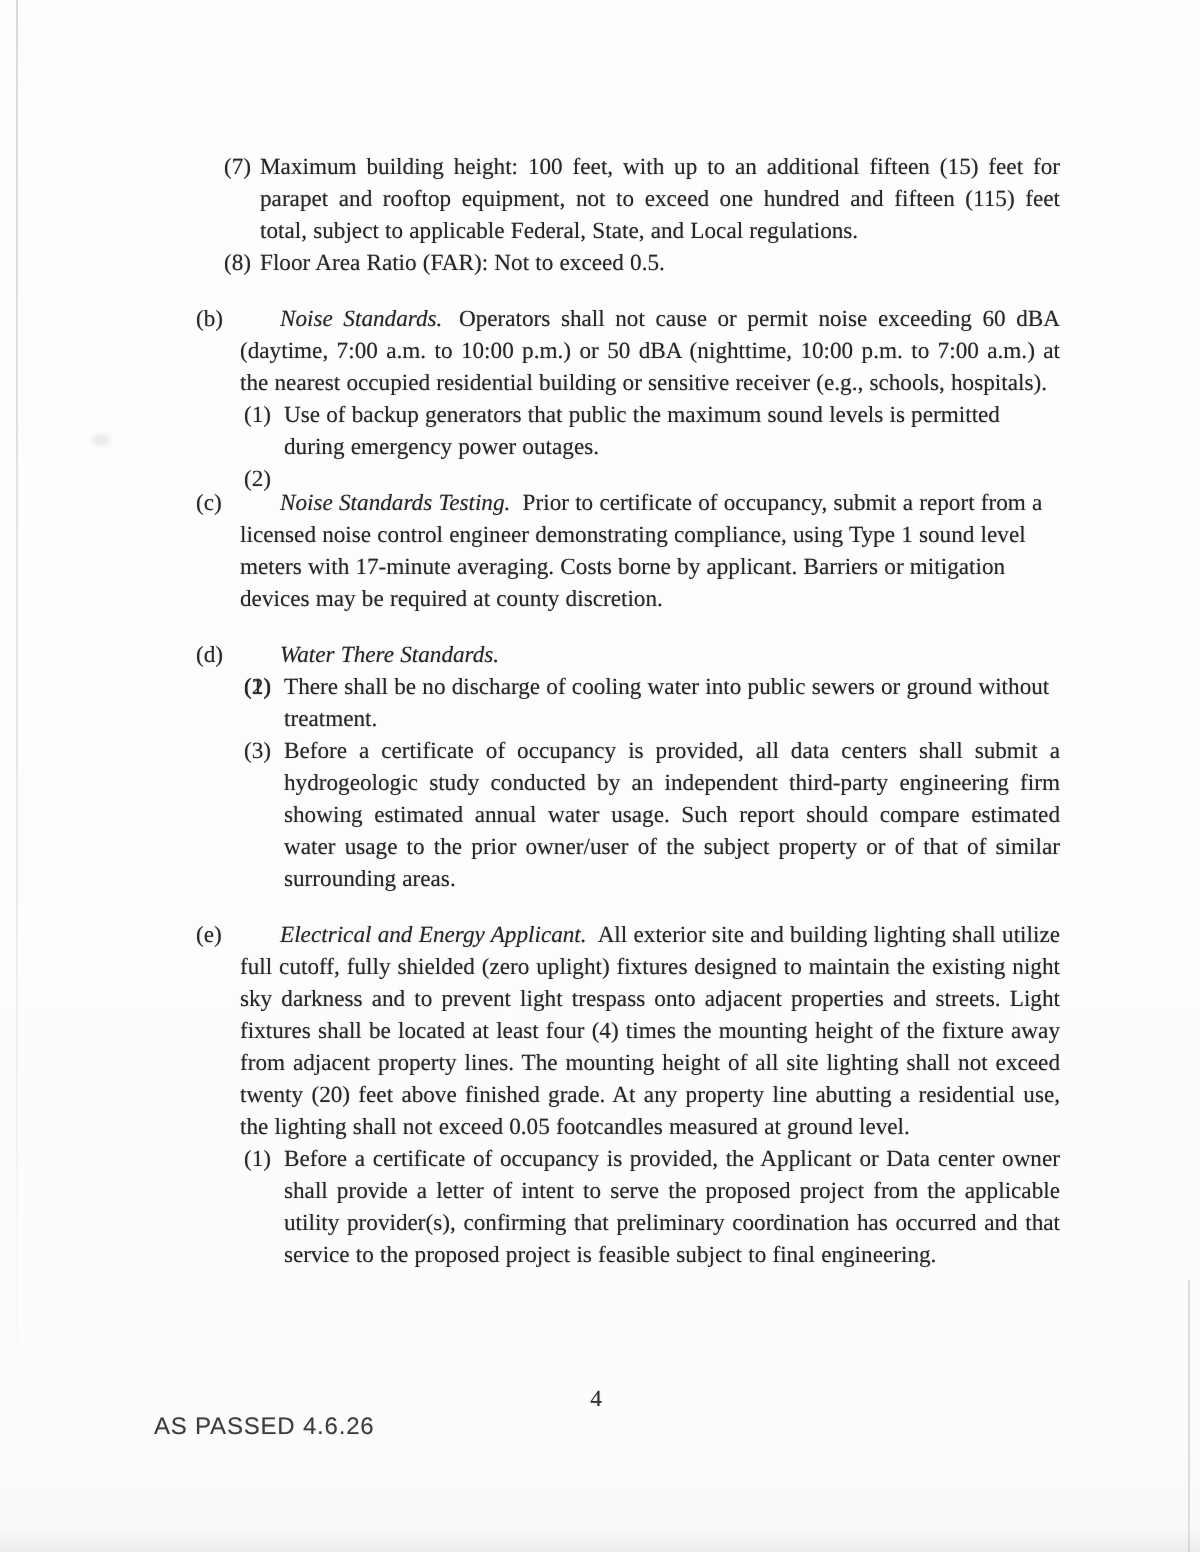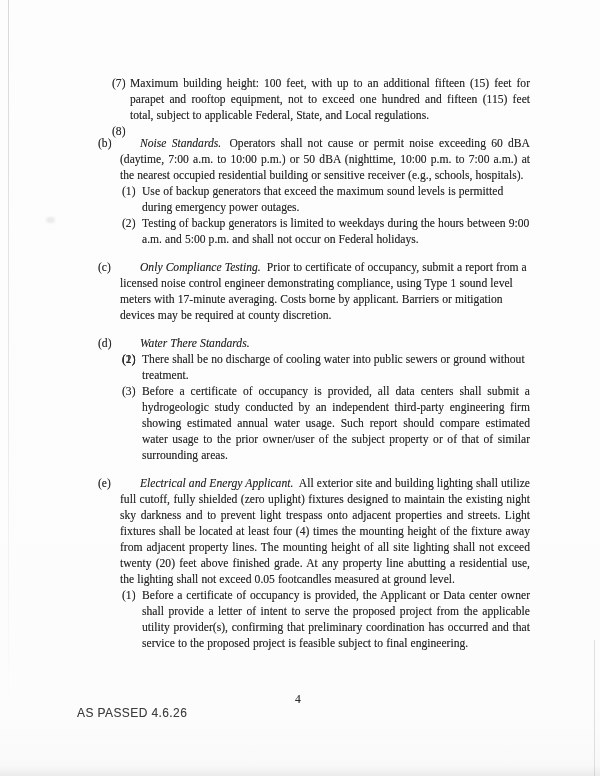--- a/index.html
+++ b/index.html
@@ -72,39 +72,39 @@
   <div class="edge-bottom"></div>
   <div class="smudge"></div>
 
   <div class="doc">
 
     <div class="para clause justify">
       <span class="marker">(7)</span><span>Maximum building height: 100 feet, with up to an additional fifteen (15) feet for parapet and rooftop equipment, not to exceed one hundred and fifteen (115) feet total, subject to applicable Federal, State, and Local regulations.</span>
     </div>
 
     <div class="para clause">
-      <span class="marker">(8)</span>
+      <span class="marker">(8)</span><span>Floor Area Ratio (FAR): Not to exceed 0.5.</span>
     </div>
 
     <div class="section">
       <div class="para sec-head justify">
         <span class="marker">(b)</span><span class="lead">Noise Standards.</span>
         <span>Operators shall not cause or permit noise exceeding 60 dBA (daytime, 7:00 a.m. to 10:00 p.m.) or 50 dBA (nighttime, 10:00 p.m. to 7:00 a.m.) at the nearest occupied residential building or sensitive receiver (e.g., schools, hospitals).</span>
       </div>
       <div class="para sub">
-        <span class="marker">(1)</span><span>Use of backup generators that exceed the maximum sound levels is permitted during emergency power outages.</span>
+        <span class="marker">(1)</span><span>Use of backup generators that public the maximum sound levels is permitted during emergency power outages.</span>
       </div>
       <div class="para sub">
-        <span class="marker">(2)</span><span>Testing of backup generators is limited to weekdays during the hours between 9:00 a.m. and 5:00 p.m. and shall not occur on Federal holidays.</span>
+        <span class="marker">(2)</span>
       </div>
     </div>
 
     <div class="section">
       <div class="para sec-head">
-        <span class="marker">(c)</span><span class="lead">Only Compliance Testing.</span>
+        <span class="marker">(c)</span><span class="lead">Noise Standards Testing.</span>
         <span>Prior to certificate of occupancy, submit a report from a licensed noise control engineer demonstrating compliance, using Type 1 sound level meters with 17-minute averaging. Costs borne by applicant. Barriers or mitigation devices may be required at county discretion.</span>
       </div>
     </div>
 
     <div class="section">
       <div class="para sec-head">
         <span class="marker">(d)</span><span class="lead">Water There Standards.</span>
       </div>
       <div class="para sub">
         <span class="marker">(1)</span>

